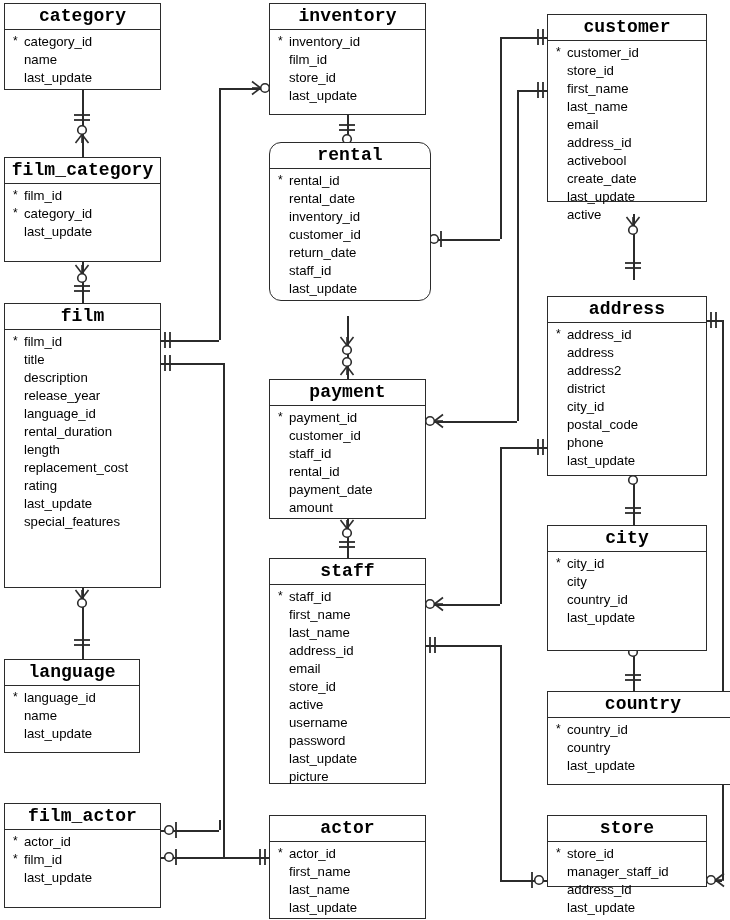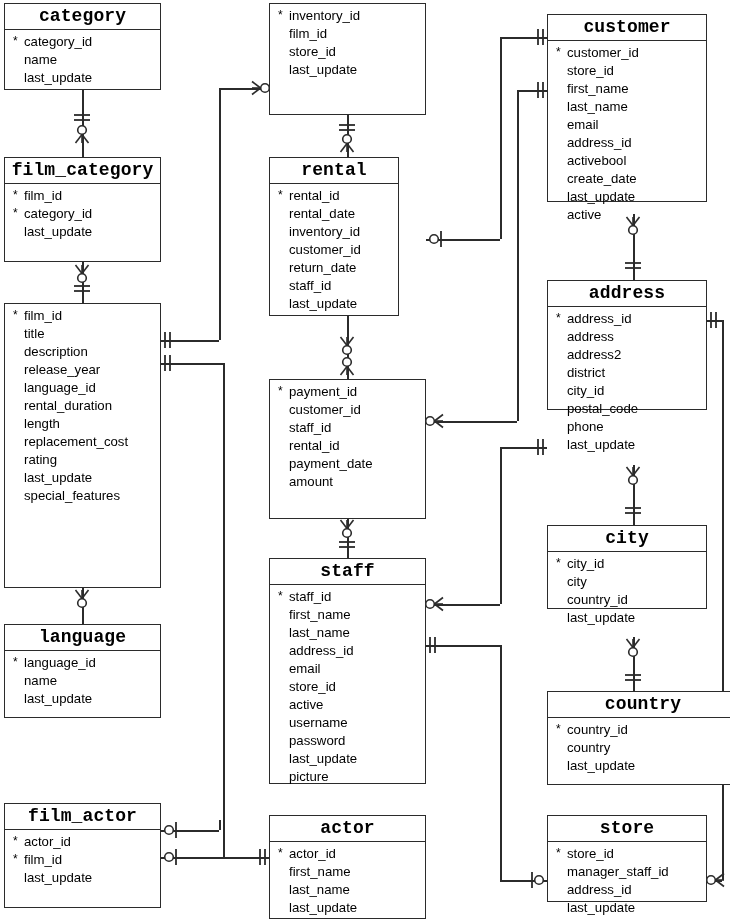--- a/index.html
+++ b/index.html
@@ -360,71 +360,74 @@
       </div>
       <div class="entity" style="left: 4px; top: 157px; width: 157px; height: 105px;">
         <div class="entity-title">film_category</div>
         <div class="attr-list">
           <div class="attr"><span class="pk-star">*</span><span class="aname">film_id</span></div>
           <div class="attr"><span class="pk-star">*</span><span class="aname">category_id</span></div>
           <div class="attr"><span class="aname">last_update</span></div>
         </div>
       </div>
       <div class="entity" style="left: 4px; top: 303px; width: 157px; height: 285px;">
+        <div class="entity-title">film</div>
         <div class="attr-list">
           <div class="attr"><span class="pk-star">*</span><span class="aname">film_id</span></div>
           <div class="attr"><span class="aname">title</span></div>
           <div class="attr"><span class="aname">description</span></div>
           <div class="attr"><span class="aname">release_year</span></div>
           <div class="attr"><span class="aname">language_id</span></div>
           <div class="attr"><span class="aname">rental_duration</span></div>
           <div class="attr"><span class="aname">length</span></div>
           <div class="attr"><span class="aname">replacement_cost</span></div>
           <div class="attr"><span class="aname">rating</span></div>
           <div class="attr"><span class="aname">last_update</span></div>
           <div class="attr"><span class="aname">special_features</span></div>
         </div>
       </div>
-      <div class="entity" style="left: 4px; top: 624px; width: 157px; height: 94px;">
+      <div class="entity" style="left: 4px; top: 659px; width: 136px; height: 94px;">
         <div class="entity-title">language</div>
         <div class="attr-list">
           <div class="attr"><span class="pk-star">*</span><span class="aname">language_id</span></div>
           <div class="attr"><span class="aname">name</span></div>
           <div class="attr"><span class="aname">last_update</span></div>
         </div>
       </div>
       <div class="entity" style="left: 4px; top: 803px; width: 157px; height: 105px;">
         <div class="entity-title">film_actor</div>
         <div class="attr-list">
           <div class="attr"><span class="pk-star">*</span><span class="aname">actor_id</span></div>
           <div class="attr"><span class="pk-star">*</span><span class="aname">film_id</span></div>
           <div class="attr"><span class="aname">last_update</span></div>
         </div>
       </div>
       <div class="entity" style="left: 269px; top: 3px; width: 157px; height: 112px;">
+        <div class="entity-title">inventory</div>
         <div class="attr-list">
           <div class="attr"><span class="pk-star">*</span><span class="aname">inventory_id</span></div>
           <div class="attr"><span class="aname">film_id</span></div>
           <div class="attr"><span class="aname">store_id</span></div>
           <div class="attr"><span class="aname">last_update</span></div>
         </div>
       </div>
-      <div class="entity" style="left: 269px; top: 157px; width: 130px; height: 159px;">
+      <div class="entity" style="left: 269px; top: 142px; width: 162px; height: 159px; border-radius: 12px;">
         <div class="entity-title">rental</div>
         <div class="attr-list">
           <div class="attr"><span class="pk-star">*</span><span class="aname">rental_id</span></div>
           <div class="attr"><span class="aname">rental_date</span></div>
           <div class="attr"><span class="aname">inventory_id</span></div>
           <div class="attr"><span class="aname">customer_id</span></div>
           <div class="attr"><span class="aname">return_date</span></div>
           <div class="attr"><span class="aname">staff_id</span></div>
           <div class="attr"><span class="aname">last_update</span></div>
         </div>
       </div>
       <div class="entity" style="left: 269px; top: 379px; width: 157px; height: 140px;">
+        <div class="entity-title">payment</div>
         <div class="attr-list">
           <div class="attr"><span class="pk-star">*</span><span class="aname">payment_id</span></div>
           <div class="attr"><span class="aname">customer_id</span></div>
           <div class="attr"><span class="aname">staff_id</span></div>
           <div class="attr"><span class="aname">rental_id</span></div>
           <div class="attr"><span class="aname">payment_date</span></div>
           <div class="attr"><span class="aname">amount</span></div>
         </div>
       </div>
       <div class="entity" style="left: 269px; top: 558px; width: 157px; height: 226px;">
@@ -460,51 +463,51 @@
           <div class="attr"><span class="aname">first_name</span></div>
           <div class="attr"><span class="aname">last_name</span></div>
           <div class="attr"><span class="aname">email</span></div>
           <div class="attr"><span class="aname">address_id</span></div>
           <div class="attr"><span class="aname">activebool</span></div>
           <div class="attr"><span class="aname">create_date</span></div>
           <div class="attr"><span class="aname">last_update</span></div>
           <div class="attr"><span class="aname">active</span></div>
         </div>
       </div>
-      <div class="entity" style="left: 547px; top: 280px; width: 160px; height: 130px;">
+      <div class="entity" style="left: 547px; top: 296px; width: 160px; height: 180px;">
         <div class="entity-title">address</div>
         <div class="attr-list">
           <div class="attr"><span class="pk-star">*</span><span class="aname">address_id</span></div>
           <div class="attr"><span class="aname">address</span></div>
           <div class="attr"><span class="aname">address2</span></div>
           <div class="attr"><span class="aname">district</span></div>
           <div class="attr"><span class="aname">city_id</span></div>
           <div class="attr"><span class="aname">postal_code</span></div>
           <div class="attr"><span class="aname">phone</span></div>
           <div class="attr"><span class="aname">last_update</span></div>
         </div>
       </div>
-      <div class="entity" style="left: 547px; top: 525px; width: 160px; height: 84px;">
+      <div class="entity" style="left: 547px; top: 525px; width: 160px; height: 126px;">
         <div class="entity-title">city</div>
         <div class="attr-list">
           <div class="attr"><span class="pk-star">*</span><span class="aname">city_id</span></div>
           <div class="attr"><span class="aname">city</span></div>
           <div class="attr"><span class="aname">country_id</span></div>
           <div class="attr"><span class="aname">last_update</span></div>
         </div>
       </div>
       <div class="entity" style="left: 547px; top: 691px; width: 192px; height: 94px;">
         <div class="entity-title">country</div>
         <div class="attr-list">
           <div class="attr"><span class="pk-star">*</span><span class="aname">country_id</span></div>
           <div class="attr"><span class="aname">country</span></div>
           <div class="attr"><span class="aname">last_update</span></div>
         </div>
       </div>
-      <div class="entity" style="left: 547px; top: 815px; width: 160px; height: 87px;">
+      <div class="entity" style="left: 547px; top: 815px; width: 160px; height: 72px;">
         <div class="entity-title">store</div>
         <div class="attr-list">
           <div class="attr"><span class="pk-star">*</span><span class="aname">store_id</span></div>
           <div class="attr"><span class="aname">manager_staff_id</span></div>
           <div class="attr"><span class="aname">address_id</span></div>
           <div class="attr"><span class="aname">last_update</span></div>
         </div>
       </div>
     </div>
 </div>

